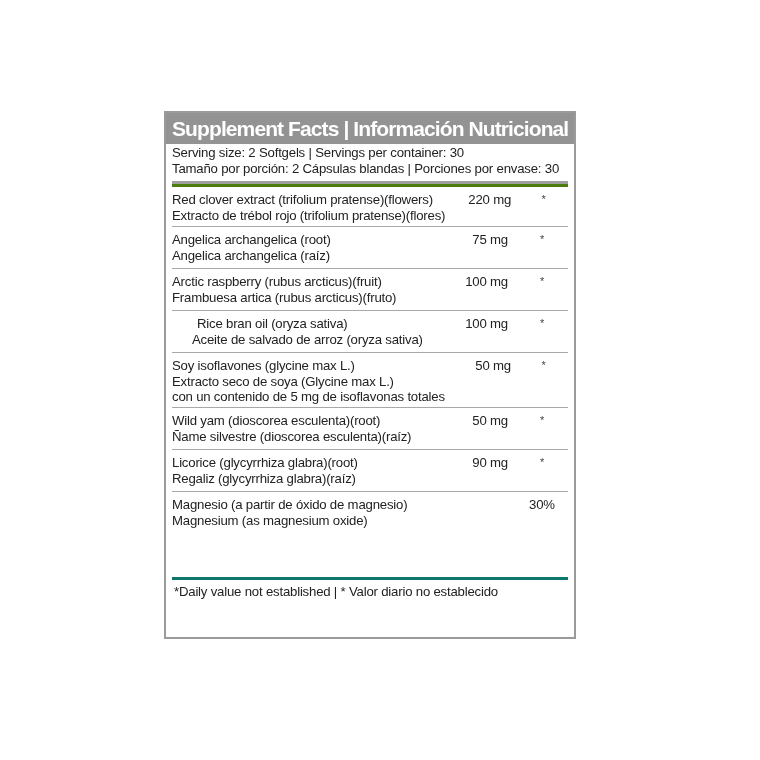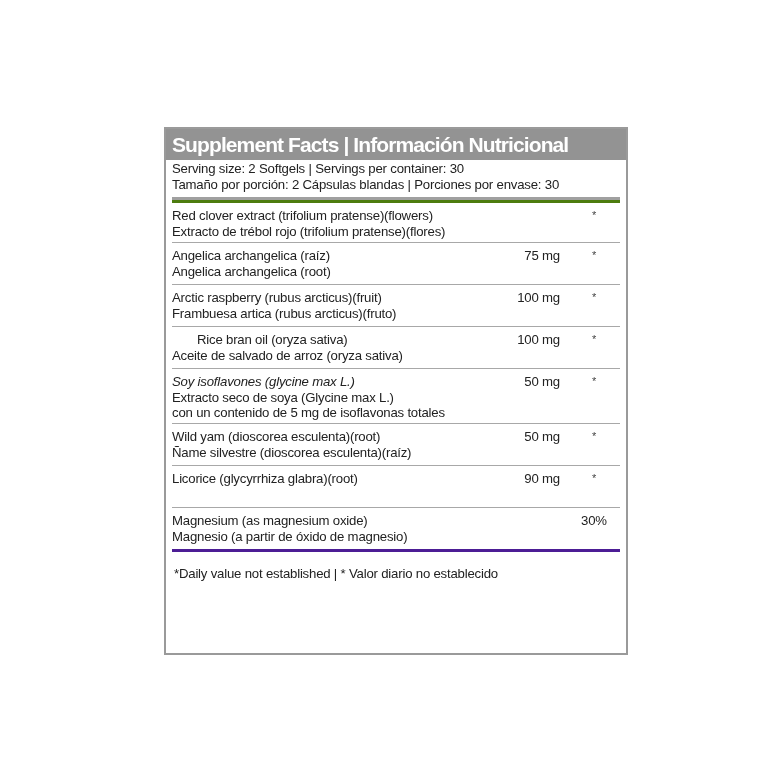--- a/index.html
+++ b/index.html
@@ -6,22 +6,22 @@
       margin: 0;
       padding: 0;
       background: #ffffff;
       width: 760px;
       height: 760px;
       overflow: hidden;
     }
     .label {
       position: absolute;
       left: 164px;
-      top: 127px;
-      width: 464px;
+      top: 111px;
+      width: 412px;
       height: 528px;
       box-sizing: border-box;
       border: 2px solid #9a9a9a;
       background: #ffffff;
       font-family: "Liberation Sans", sans-serif;
       color: #222222;
     }
     .title-bar {
       background: #939393;
       color: #ffffff;
@@ -101,107 +101,110 @@
       white-space: nowrap;
     }
     .row .dv.star {
       font-size: 11px;
       color: #444;
     }
     .row.first {
       border-top: 3px solid #4d7c0f;
     }
     .footnote {
-      border-top: 3px solid #4c1d95;
+      border-top: 3px solid #0f766e;
       font-size: 13.2px;
       letter-spacing: -0.2px;
       line-height: 24px;
-      padding-top: 10px;
+      padding-top: 0;
       padding-left: 2px;
       white-space: nowrap;
+      margin-top: 44px;
     }
   </style>
 </head>
 <body>
 
 <div class="label">
   <div class="title-bar"><span style="display: inline-block;">Supplement Facts | Información Nutricional</span></div>
   <div class="inner">
     <div class="serving">
       <div><span style="display: inline-block; white-space: nowrap;">Serving size: 2 Softgels | Servings per container: 30</span></div>
       <div><span style="display: inline-block; white-space: nowrap;">Tamaño por porción: 2 Cápsulas blandas | Porciones por envase: 30</span></div>
     </div>
     <div class="sep-thick"></div>
 
     <div class="row h2 first">
       <div class="name">
         <div><span style="display: inline-block; white-space: nowrap;">Red clover extract (trifolium pratense)(flowers)</span></div>
         <div><span style="display: inline-block; white-space: nowrap;">Extracto de trébol rojo (trifolium pratense)(flores)</span></div>
       </div>
-      <div class="dv star">*</div>
-    </div>
-
-    <div class="row h2">
-      <div class="name">
+      <div class="amt">220 mg</div>
+      <div class="dv star">*</div>
+    </div>
+
+    <div class="row h2">
+      <div class="name">
+        <div><span style="display: inline-block; white-space: nowrap;">Angelica archangelica (root)</span></div>
         <div><span style="display: inline-block; white-space: nowrap;">Angelica archangelica (raíz)</span></div>
-        <div><span style="display: inline-block; white-space: nowrap;">Angelica archangelica (root)</span></div>
       </div>
       <div class="amt">75 mg</div>
       <div class="dv star">*</div>
     </div>
 
     <div class="row h2">
       <div class="name">
         <div><span style="display: inline-block; white-space: nowrap;">Arctic raspberry (rubus arcticus)(fruit)</span></div>
         <div><span style="display: inline-block; white-space: nowrap;">Frambuesa artica (rubus arcticus)(fruto)</span></div>
       </div>
       <div class="amt">100 mg</div>
       <div class="dv star">*</div>
     </div>
 
     <div class="row h2">
       <div class="name">
         <div><span style="display: inline-block; white-space: nowrap; margin-left: 25px;">Rice bran oil (oryza sativa)</span></div>
-        <div><span style="display: inline-block; white-space: nowrap;">Aceite de salvado de arroz (oryza sativa)</span></div>
+        <div><span style="display: inline-block; white-space: nowrap; margin-left: 20px;">Aceite de salvado de arroz (oryza sativa)</span></div>
       </div>
       <div class="amt">100 mg</div>
       <div class="dv star">*</div>
     </div>
 
     <div class="row h3">
       <div class="name">
-        <div><span style="display: inline-block; white-space: nowrap; font-style: italic;">Soy isoflavones (glycine max L.)</span></div>
+        <div><span style="display: inline-block; white-space: nowrap;">Soy isoflavones (glycine max L.)</span></div>
         <div><span style="display: inline-block; white-space: nowrap; text-align: center;">Extracto seco de soya (Glycine max L.)</span></div>
         <div><span style="display: inline-block; white-space: nowrap;">con un contenido de 5 mg de isoflavonas totales</span></div>
       </div>
       <div class="amt">50 mg</div>
       <div class="dv star">*</div>
     </div>
 
     <div class="row h2">
       <div class="name">
         <div><span style="display: inline-block; white-space: nowrap;">Wild yam (dioscorea esculenta)(root)</span></div>
         <div><span style="display: inline-block; white-space: nowrap;">Ñame silvestre (dioscorea esculenta)(raíz)</span></div>
       </div>
       <div class="amt">50 mg</div>
       <div class="dv star">*</div>
     </div>
 
     <div class="row h2">
       <div class="name">
         <div><span style="display: inline-block; white-space: nowrap;">Licorice (glycyrrhiza glabra)(root)</span></div>
+        <div><span style="display: inline-block; white-space: nowrap;">Regaliz (glycyrrhiza glabra)(raíz)</span></div>
       </div>
       <div class="amt">90 mg</div>
       <div class="dv star">*</div>
     </div>
 
     <div class="row h2">
       <div class="name">
+        <div><span style="display: inline-block; white-space: nowrap;">Magnesio (a partir de óxido de magnesio)</span></div>
         <div><span style="display: inline-block; white-space: nowrap;">Magnesium (as magnesium oxide)</span></div>
-        <div><span style="display: inline-block; white-space: nowrap;">Magnesio (a partir de óxido de magnesio)</span></div>
       </div>
       <div class="dv">30%</div>
     </div>
 
 
     <div class="footnote"><span style="display: inline-block; white-space: nowrap;">*Daily value not established | * Valor diario no establecido</span></div>
   </div>
 </div>
 
 </body></html>

